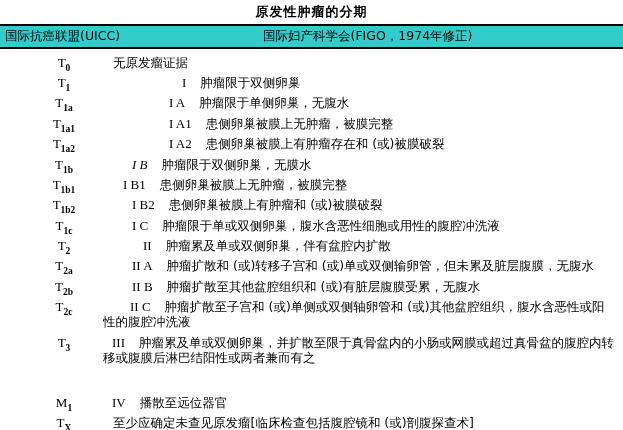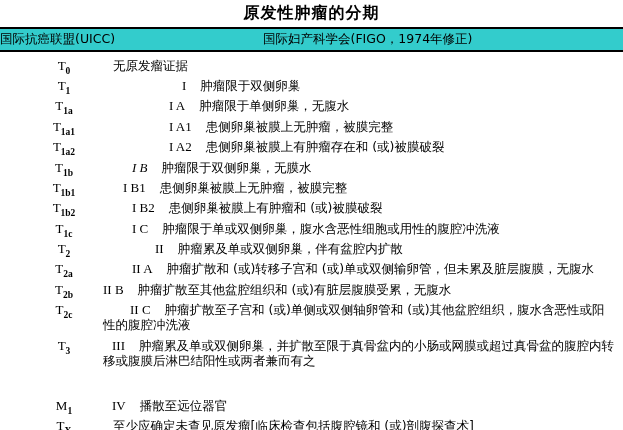--- a/index.html
+++ b/index.html
@@ -2,29 +2,29 @@
 <html><head>
 <meta charset="utf-8">
 <style>
   html,body { margin:0; padding:0; }
   body {
     width:623px; height:430px; background:#ffffff; color:#000000;
     font-family:"DejaVu Sans","Liberation Sans",sans-serif;
     font-size:12.5px; overflow:hidden;
   }
   .title {
-    text-align:center; font-weight:bold; font-size:16px;
+    text-align:center; font-weight:bold; font-size:13px;
     padding:3px 0 3px 0; letter-spacing:1px;
   }
   .band {
     display:flex; align-items:center; height:21px;
     border-top:2px solid #000; border-bottom:2px solid #000;
     background:#33CCCC;
   }
-  .band .cell-left  { width:263px; flex:0 0 263px; box-sizing:border-box; }
+  .band .cell-left  { width:263px; padding-left:5px; flex:0 0 263px; box-sizing:border-box; }
   .band .cell-right { flex:1; }
   .rows { padding-top:3px; }
   .row { display:flex; line-height:15px; padding:2.7px 0; }
   .row.gap-before { margin-top:25px; }
   .code {
     flex:0 0 103px; width:103px; box-sizing:border-box; padding-left:25px;
     text-align:center; font-family:"Liberation Serif","DejaVu Serif",serif;
     font-size:13px;
   }
   .code sub { font-size:9.5px; font-weight:bold; line-height:0; }
@@ -86,31 +86,31 @@
     <span class="desc"><span class="stage" style="margin-left: 29px;">I B2</span><span class="txt">患侧卵巢被膜上有肿瘤和 (或)被膜破裂</span></span>
   </div>
 
   <div class="row">
     <span class="code"><span class="base">T</span><sub>1c</sub></span>
     <span class="desc"><span class="stage" style="margin-left: 29px;">I C</span><span class="txt">肿瘤限于单或双侧卵巢，腹水含恶性细胞或用性的腹腔冲洗液</span></span>
   </div>
 
   <div class="row">
     <span class="code"><span class="base">T</span><sub>2</sub></span>
-    <span class="desc"><span class="stage" style="margin-left: 52px;">II</span><span class="txt">肿瘤累及单或双侧卵巢，伴有盆腔内扩散</span></span>
+    <span class="desc"><span class="stage" style="margin-left: 40px;">II</span><span class="txt">肿瘤累及单或双侧卵巢，伴有盆腔内扩散</span></span>
   </div>
 
   <div class="row">
     <span class="code"><span class="base">T</span><sub>2a</sub></span>
     <span class="desc"><span class="stage" style="margin-left: 29px;">II A</span><span class="txt">肿瘤扩散和 (或)转移子宫和 (或)单或双侧输卵管，但未累及脏层腹膜，无腹水</span></span>
   </div>
 
   <div class="row">
     <span class="code"><span class="base">T</span><sub>2b</sub></span>
-    <span class="desc"><span class="stage" style="">II B</span><span class="txt">肿瘤扩散至其他盆腔组织和 (或)有脏层腹膜受累，无腹水</span></span>
+    <span class="desc"><span class="stage" style="margin-left: 29px;">II B</span><span class="txt">肿瘤扩散至其他盆腔组织和 (或)有脏层腹膜受累，无腹水</span></span>
   </div>
 
   <div class="row">
     <span class="code"><span class="base">T</span><sub>2c</sub></span>
     <span class="desc"><span class="stage" style="margin-left: 27px;">II C</span><span class="txt">肿瘤扩散至子宫和 (或)单侧或双侧轴卵管和 (或)其他盆腔组织，腹水含恶性或阳性的腹腔冲洗液</span></span>
   </div>
 
   <div class="row">
     <span class="code"><span class="base">T</span><sub>3</sub></span>
     <span class="desc"><span class="stage" style="margin-left: 9px;">III</span><span class="txt">肿瘤累及单或双侧卵巢，并扩散至限于真骨盆内的小肠或网膜或超过真骨盆的腹腔内转移或腹膜后淋巴结阳性或两者兼而有之</span></span>

